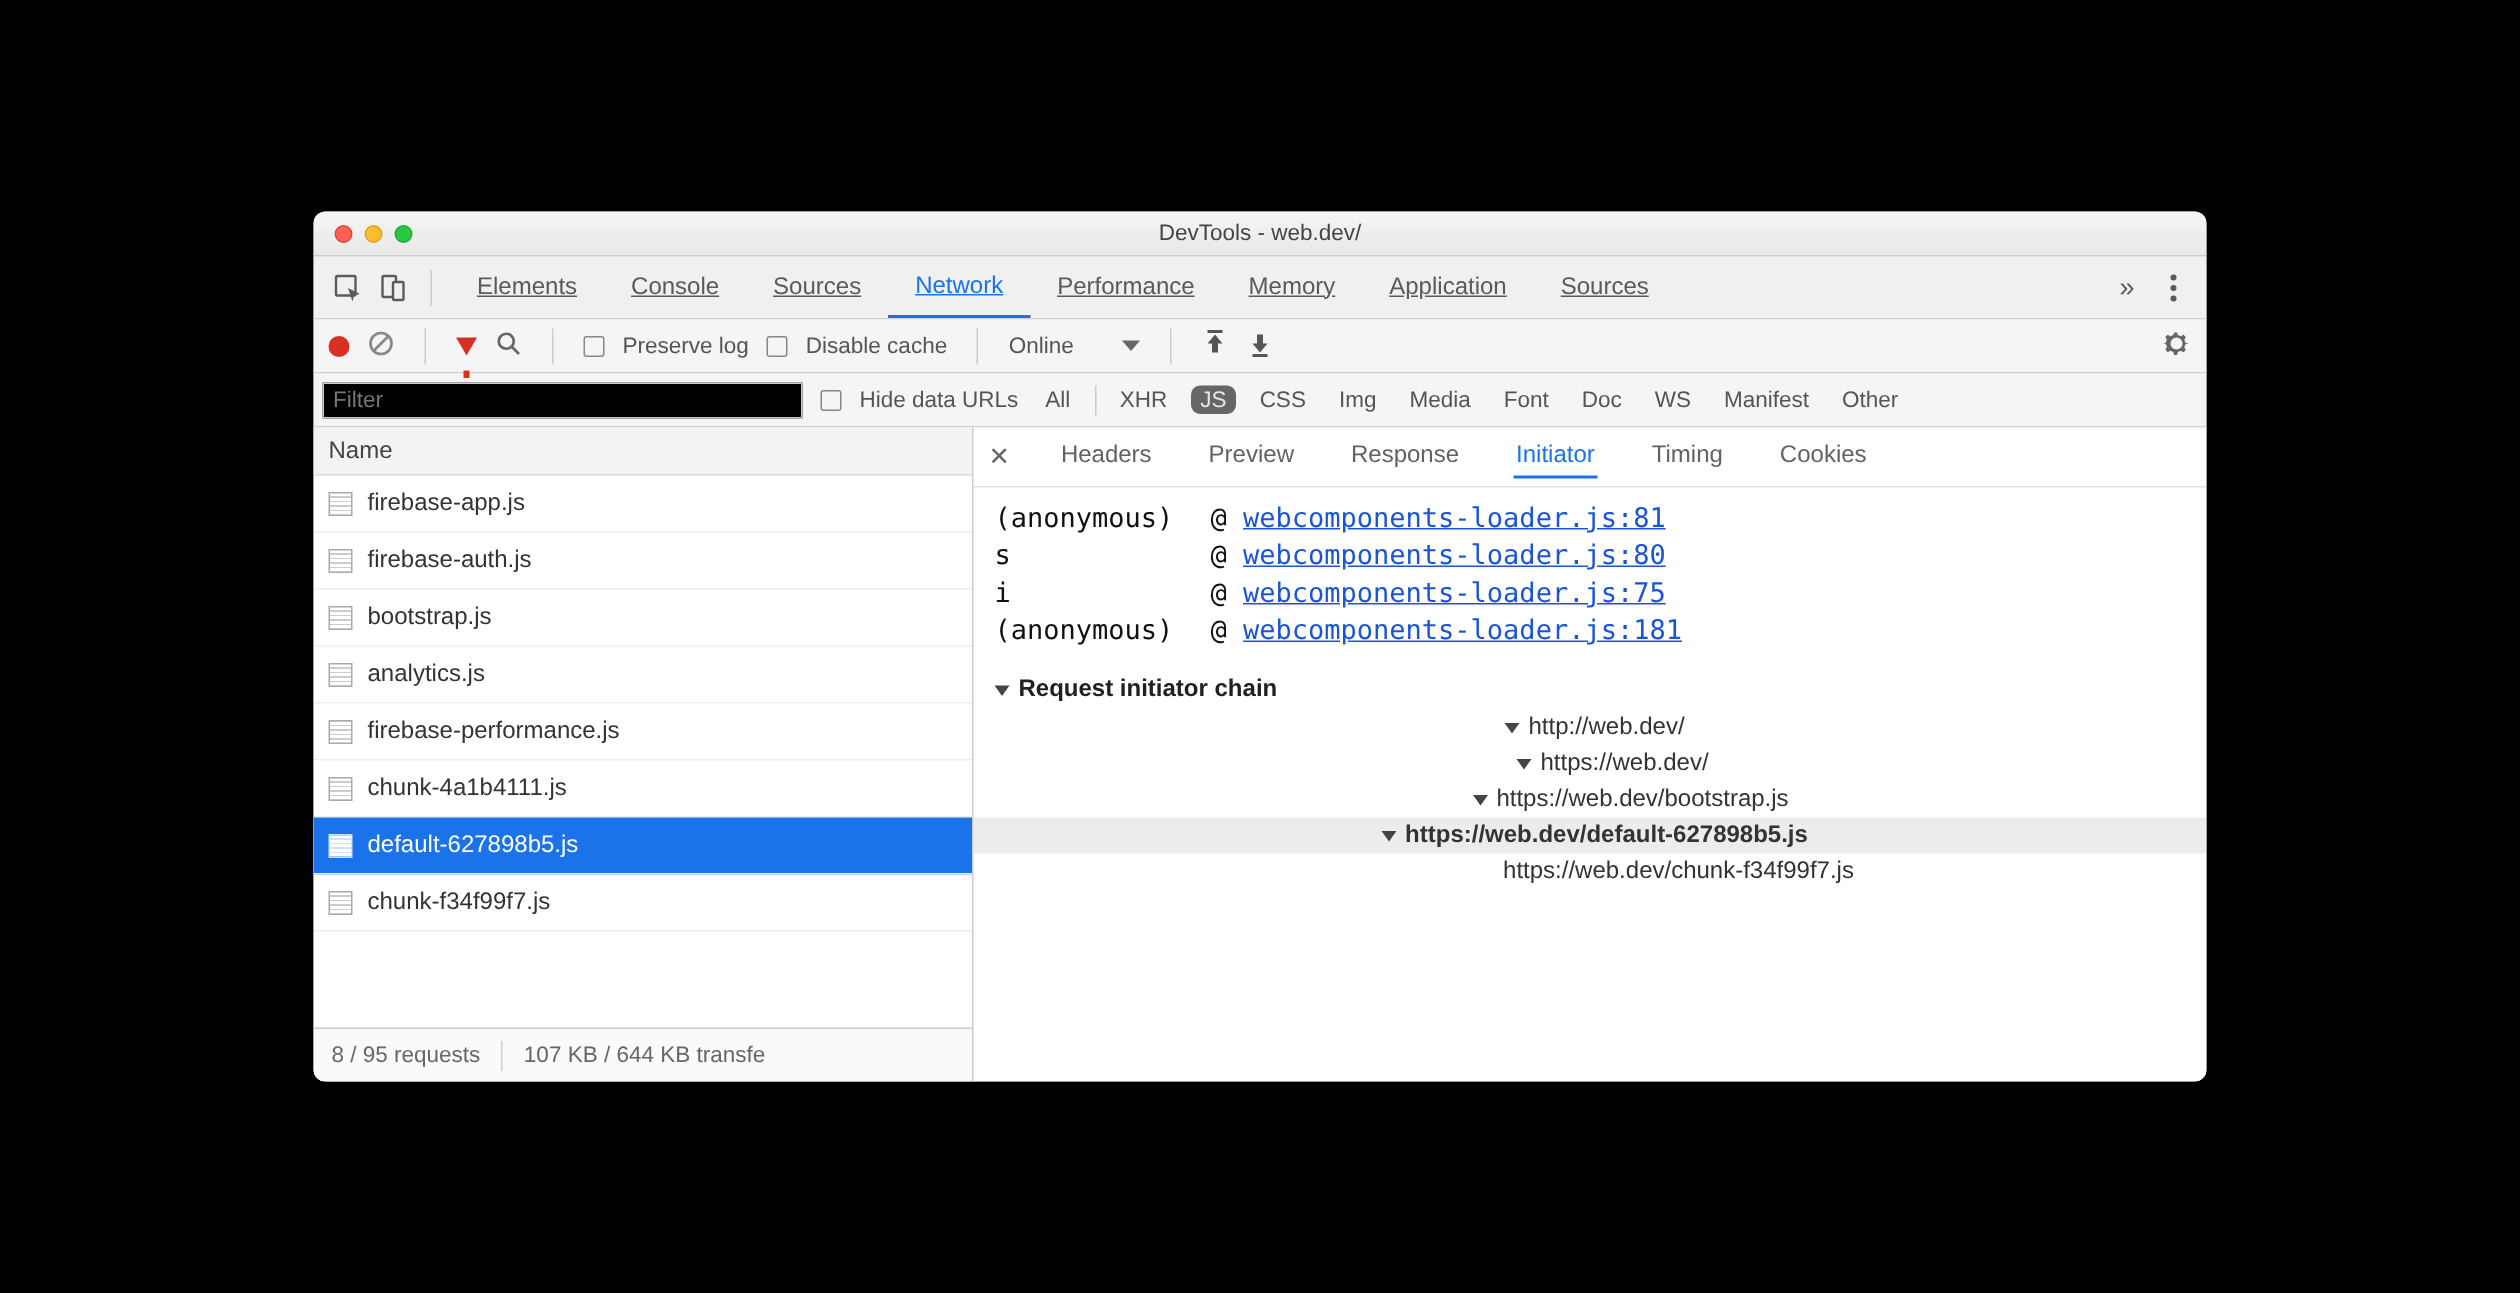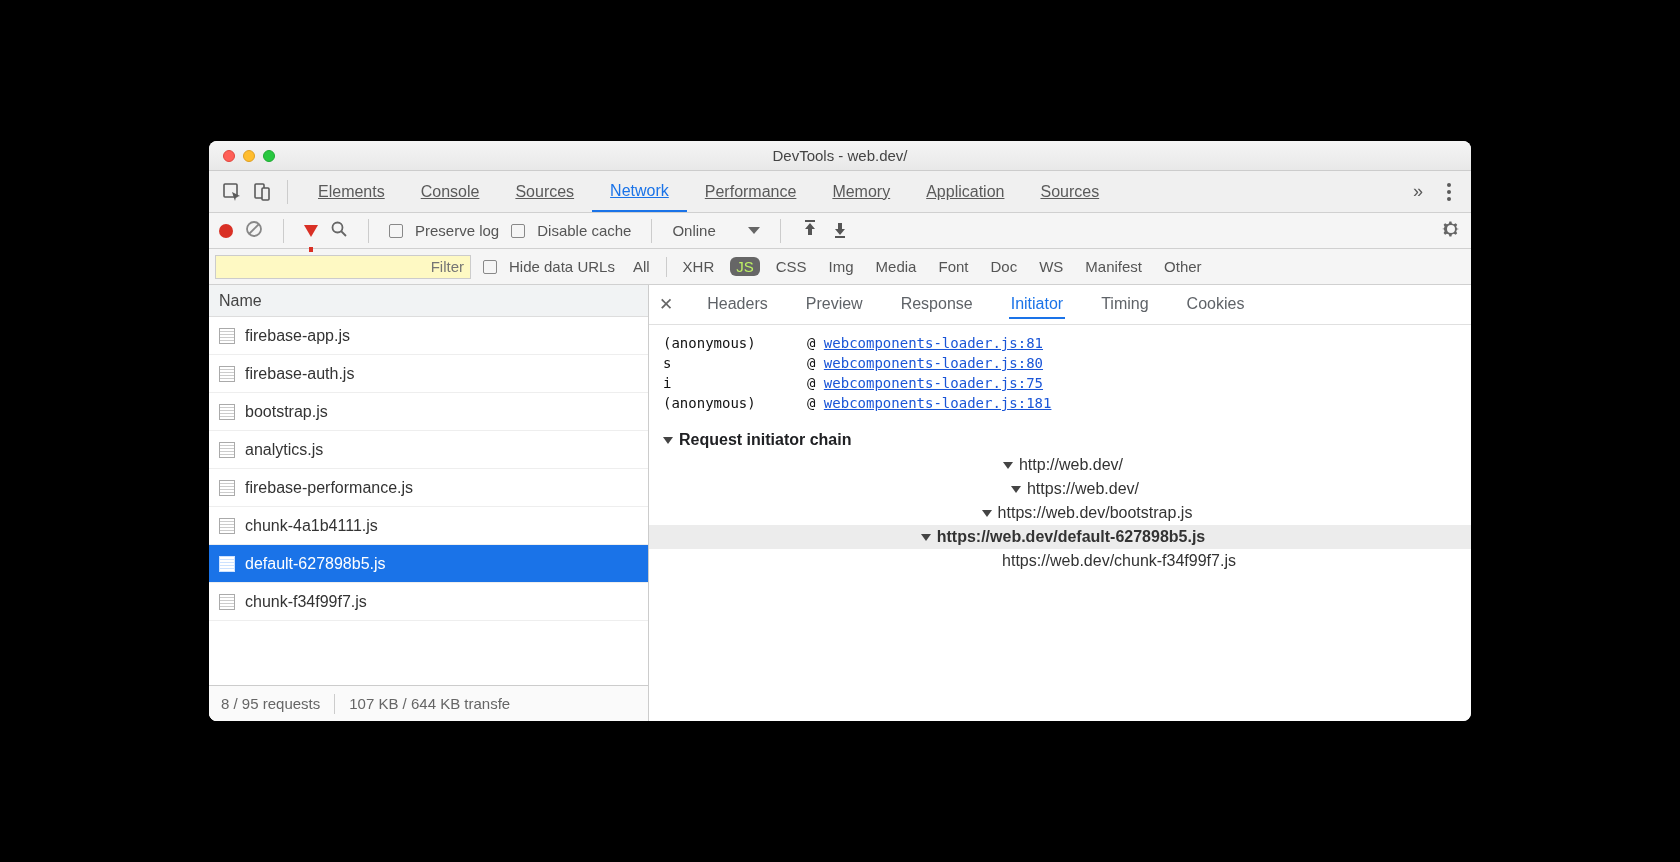--- a/index.html
+++ b/index.html
@@ -82,25 +82,25 @@
   .gear{margin-left:auto;}
   
   .filter-row {
     height:36px;
     background:#f5f5f5;
     border-bottom:1px solid #d0d0d0;
     display:flex;align-items:center;padding:0 6px;gap:12px;
     font-size:15px;color:#555;
   }
   .filter-input {
-    width: 256px; height:24px; border:1px solid #ccc; background:#fef9c3;
-    padding:0 6px; color:#888; font-size:15px;text-align:right;
+    width: 320px; height:24px; border:1px solid #ccc; background:#000000;
+    padding:0 6px; color:#888; font-size:15px;
   }
   .ft { padding:1px 6px; border-radius:6px; }
-  .ft.active { background:#666; color:#bef264;}
+  .ft.active { background:#666; color:#e5e5e5;}
   .ft-sep{width:1px;height:20px;background:#ccc;}
   
   .body-split { flex:1; display:flex; overflow:hidden; background:#fff;}
   .left-pane { width:440px; border-right:1px solid #ccc; display:flex; flex-direction:column;}
   .left-head {
     height:32px;background:#f1f3f4;border-bottom:1px solid #ddd;
     display:flex;align-items:center;padding:0 10px;font-size:16px;color:#444;font-weight:500;
   }
   .req-list{flex:1;overflow:auto;}
   .req-row{
@@ -125,21 +125,21 @@
   .right-pane{flex:1;display:flex;flex-direction:column;overflow:hidden;}
   .detail-tabs{
     height:40px;border-bottom:1px solid #e0e0e0;background:#fff;
     display:flex;align-items:center;padding:0 10px;gap:28px;
     font-size:16px;color:#5f6368;
   }
   .close-x{font-size:17px;color:#666;padding-right:4px;}
   .dtab{padding:4px 2px;}
   .dtab.active{color:#1a73e8;border-bottom:2px solid #1a73e8;}
   .detail-body{flex:1;overflow:auto;padding:8px 14px;font-size:16px;}
-  .call-row{display:flex;gap:14px;padding:2px 0;font-family:Menlo,monospace;font-size:14px;}
+  .call-row{display:flex;gap:14px;padding:2px 0;font-family:Menlo,monospace;font-size:18px;}
   .call-fn{width:130px;color:#111;}
   .call-at{color:#111;}
   .link{color:#1a55d7;text-decoration:underline;}
   .section-head{font-weight:700;margin-top:18px;display:flex;align-items:center;gap:6px;}
   .tri{width:0;height:0;border-left:5px solid transparent;border-right:5px solid transparent;border-top:7px solid #444;}
   .chain{margin-top:4px;}
   .chain-row{display:flex;align-items:center;gap:6px;padding:3px 0;font-size:16px;color:#333;justify-content:center;}
   .chain-row.current{font-weight:700;background:#ececec;margin:0 -14px;padding:3px 14px;}
   .chain-row.current span:first-child{margin-left:0;}
   .ind0{margin-left:0px;}

